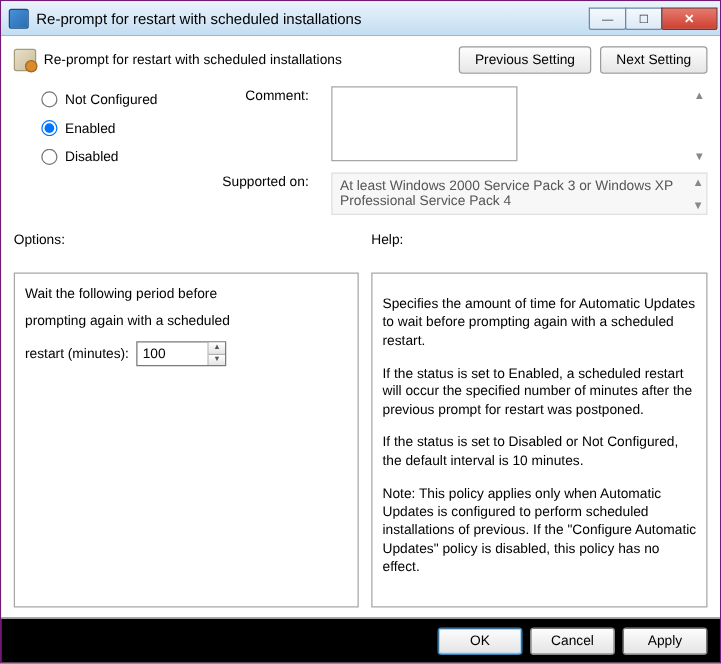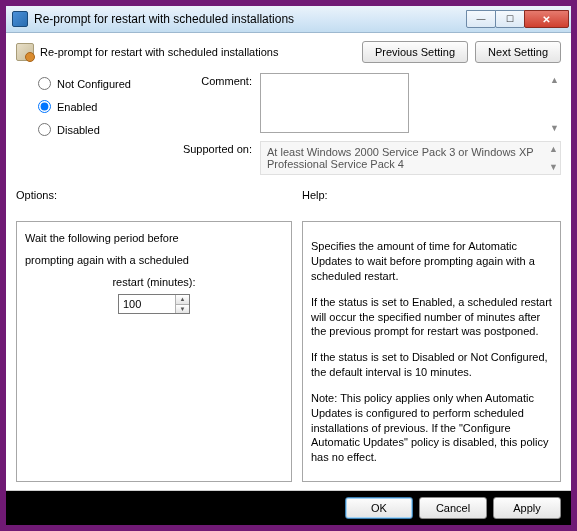--- a/index.html
+++ b/index.html
@@ -7,21 +7,21 @@
     font-family: "Segoe UI", Tahoma, sans-serif;
     font-size: 11px;
     background: #f0f0f0;
     width: 577px;
     height: 531px;
     overflow: hidden;
   }
   .window {
     width: 577px;
     height: 531px;
-    border: 6px solid #701a75;
+    border: 1px solid #701a75;
     background: #fff;
     display: flex;
     flex-direction: column;
   }
   .titlebar {
     height: 28px;
     background: linear-gradient(to bottom, #eaf3fb 0%, #d7e8f7 50%, #c3ddf1 100%);
     border-bottom: 1px solid #9db8cf;
     display: flex;
     align-items: center;
@@ -110,21 +110,21 @@
   .radio-col {
     display: flex;
     flex-direction: column;
     gap: 10px;
     padding-top: 4px;
     padding-left: 22px;
   }
   .radio-row { display:flex; align-items:center; gap:6px; font-size:11px;}
   .radio-row input { margin:0;}
   .kv-col { display:flex; flex-direction:column; gap:6px;}
-  .kv-row { display:flex; align-items:flex-start; gap:8px;}
+  .kv-row { display:flex; align-items:flex-start; gap:18px;}
   .kv-label { width: 78px; text-align:right; font-size:11px; padding-top:2px;}
   .comment-box {
     flex:1;
     height:60px;
     border:1px solid #a7a7a7;
     background:#fff;
     resize:none;
     font: inherit;
     padding:2px;
     position:relative;
@@ -169,21 +169,21 @@
   .pane.left {
     width:276px;
     padding:10px 8px;
   }
   .pane.right {
     flex:1;
     padding:6px 8px;
     line-height:1.35;
   }
   .opt-line { margin-bottom:10px;}
-  .opt-input-row { display:flex; align-items:center; gap:6px;flex-direction:column;}
+  .opt-input-row { display:flex; align-items:center; gap:6px;}
   .spinner-wrap { position:relative; display:inline-block;}
   .spinner-input {
     width:72px;
     height:20px;
     border:1px solid #7a7a7a;
     padding:2px 16px 2px 4px;
     font:inherit;
   }
   .spin-btns{
     position:absolute; right:1px; top:1px;

